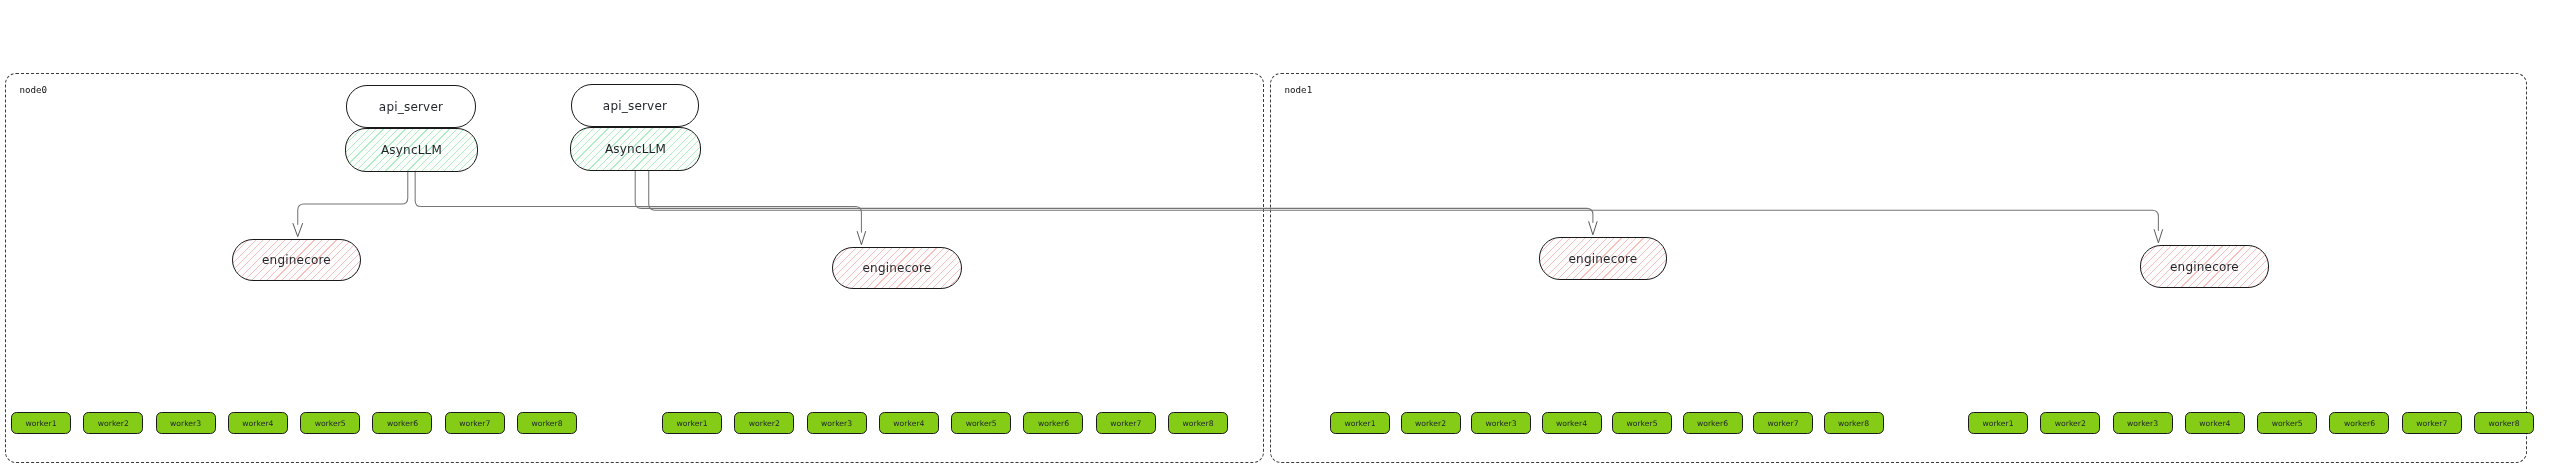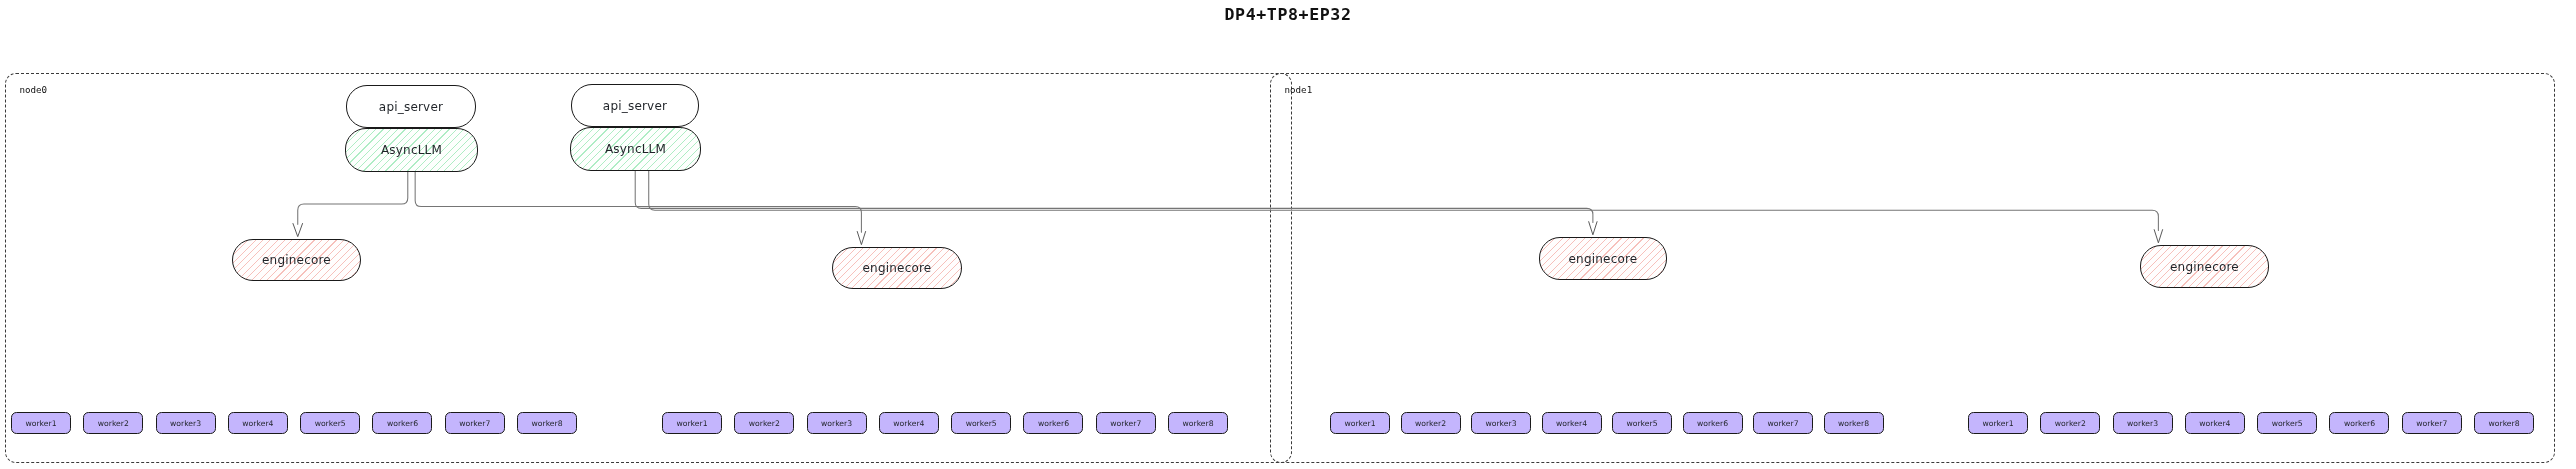--- a/index.html
+++ b/index.html
@@ -17,21 +17,20 @@
     font-family:"DejaVu Sans Mono","Liberation Mono",monospace;
     font-weight:bold;font-size:16.6px;letter-spacing:0.6px;color:#111;
   }
   .wires{position:absolute;left:0;top:0;width:2576px;height:469px;z-index:1;}
   .wire{fill:none;stroke:#757575;stroke-width:1.7;stroke-linecap:round;}
   .arrowhead{fill:none;stroke:#555;stroke-width:1.6;stroke-linejoin:miter;}
   .node-box{
     position:absolute;z-index:0;
     border:1.2px dashed #3a3a3a;border-radius:11px;
     background:transparent;
-    padding-left:28px;
   }
   .node-label{
     position:absolute;left:13.5px;top:9.8px;
     font-family:"DejaVu Sans Mono","Liberation Mono",monospace;
     font-size:9.2px;color:#111;
   }
   .box{
     position:absolute;z-index:2;
     display:flex;align-items:center;justify-content:center;
     border:1.5px solid #1a1a1a;border-radius:21px;
@@ -53,30 +52,29 @@
   }
   .worker-row{
     position:absolute;top:412px;z-index:2;
     display:flex;gap:12.3px;
   }
   .worker-row.tight{gap:10.5px;}
   .worker{
     width:60px;height:22px;box-sizing:border-box;
     display:flex;align-items:center;justify-content:center;
     border:1.2px solid #1a1a1a;border-radius:5.5px;
-    background:#c4b5fd;font-size:7.7px;color:#1f2328;
+    background:#84cc16;font-size:7.7px;color:#1f2328;
     flex:0 0 auto;
   }
 </style>
 </head>
 <body>
 
 <div class="canvas">
 
-  <div class="title">DP4+TP8+EP32</div>
 
   <svg class="wires" viewBox="0 0 4188 763" xmlns="http://www.w3.org/2000/svg">
     <path class="wire" d="M662,279 V322 Q662,332 652,332 H493 Q483,332 483,342 V365"></path>
     <path class="arrowhead" d="M475,363 L483,385 L491,363"></path>
 
     <path class="wire" d="M674,279 V326 Q674,336 684,336 H1390 Q1400,336 1400,346 V378"></path>
     <path class="arrowhead" d="M1393,376 L1400,398 L1407,376"></path>
 
     <path class="wire" d="M1032,278 V329 Q1032,339 1042,339 H2580 Q2590,339 2590,349 V362"></path>
     <path class="arrowhead" d="M2583,360 L2590,382 L2597,360"></path>

